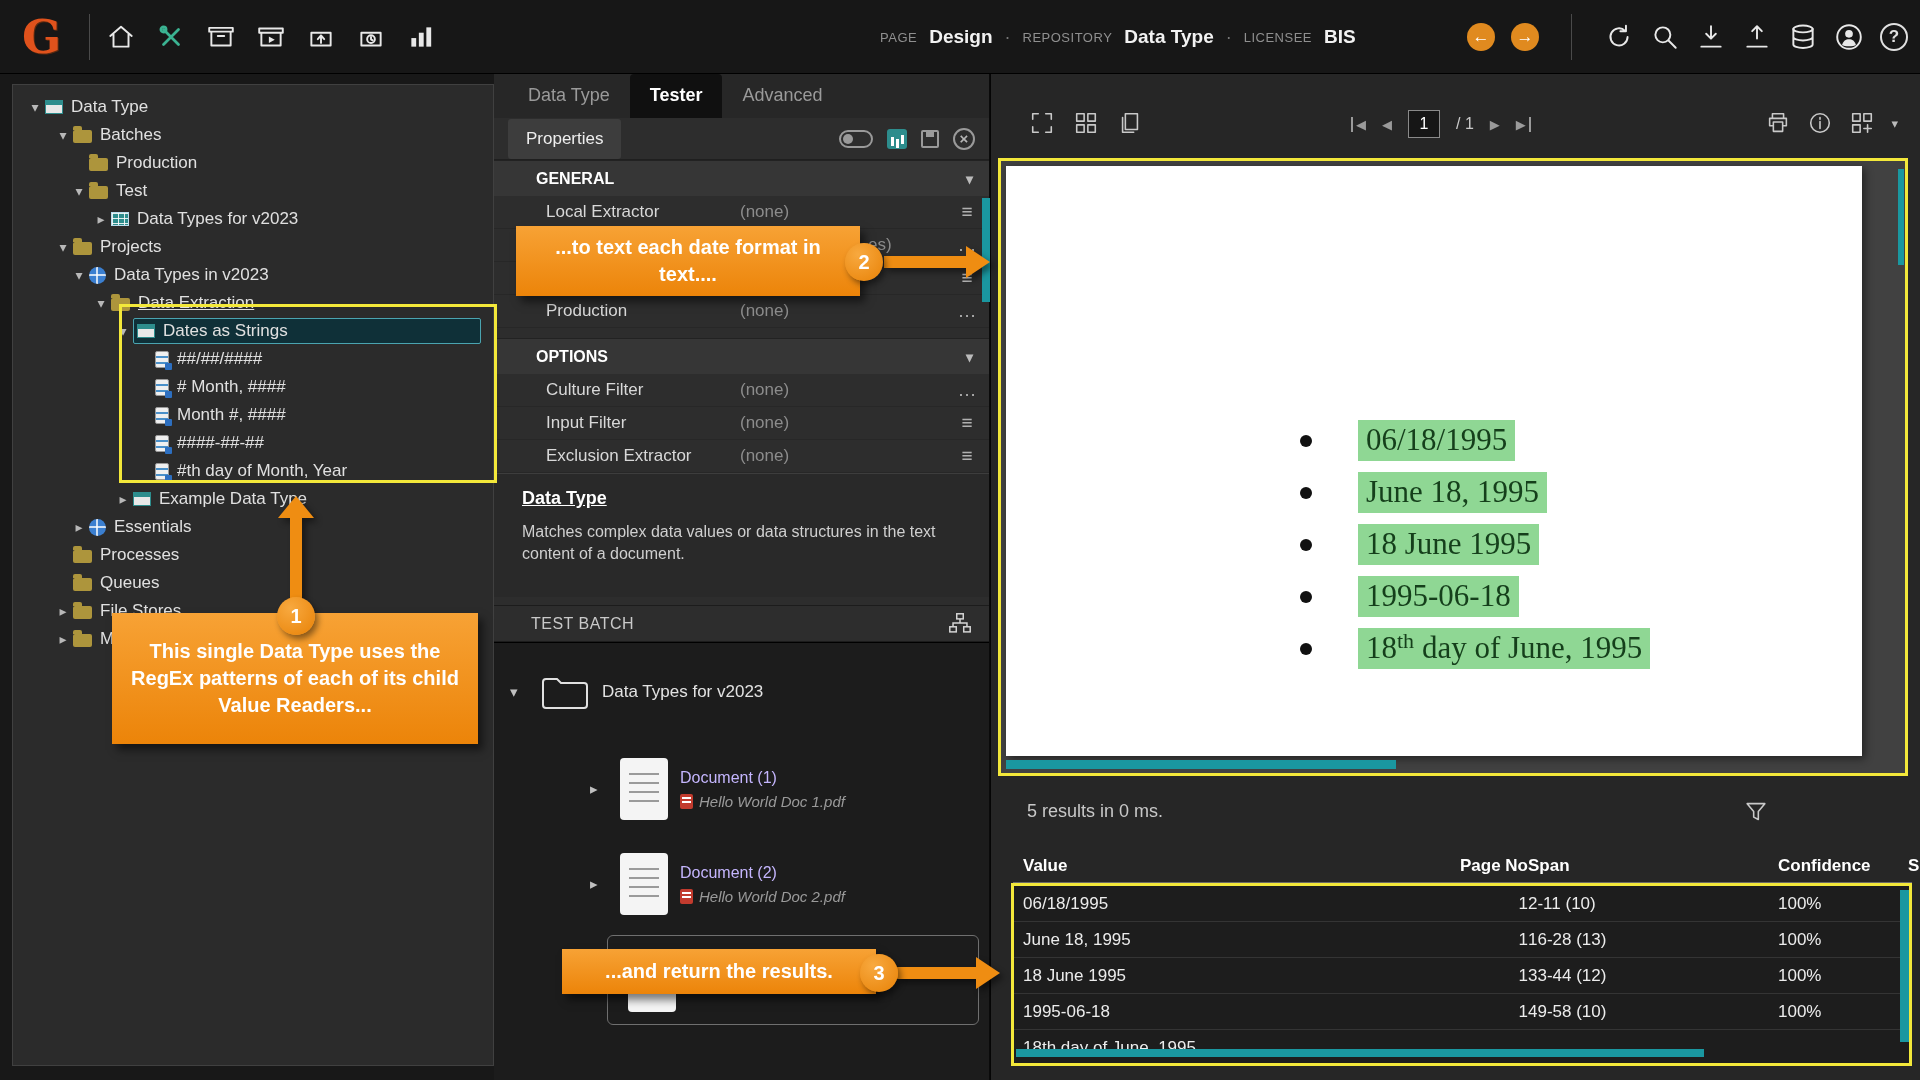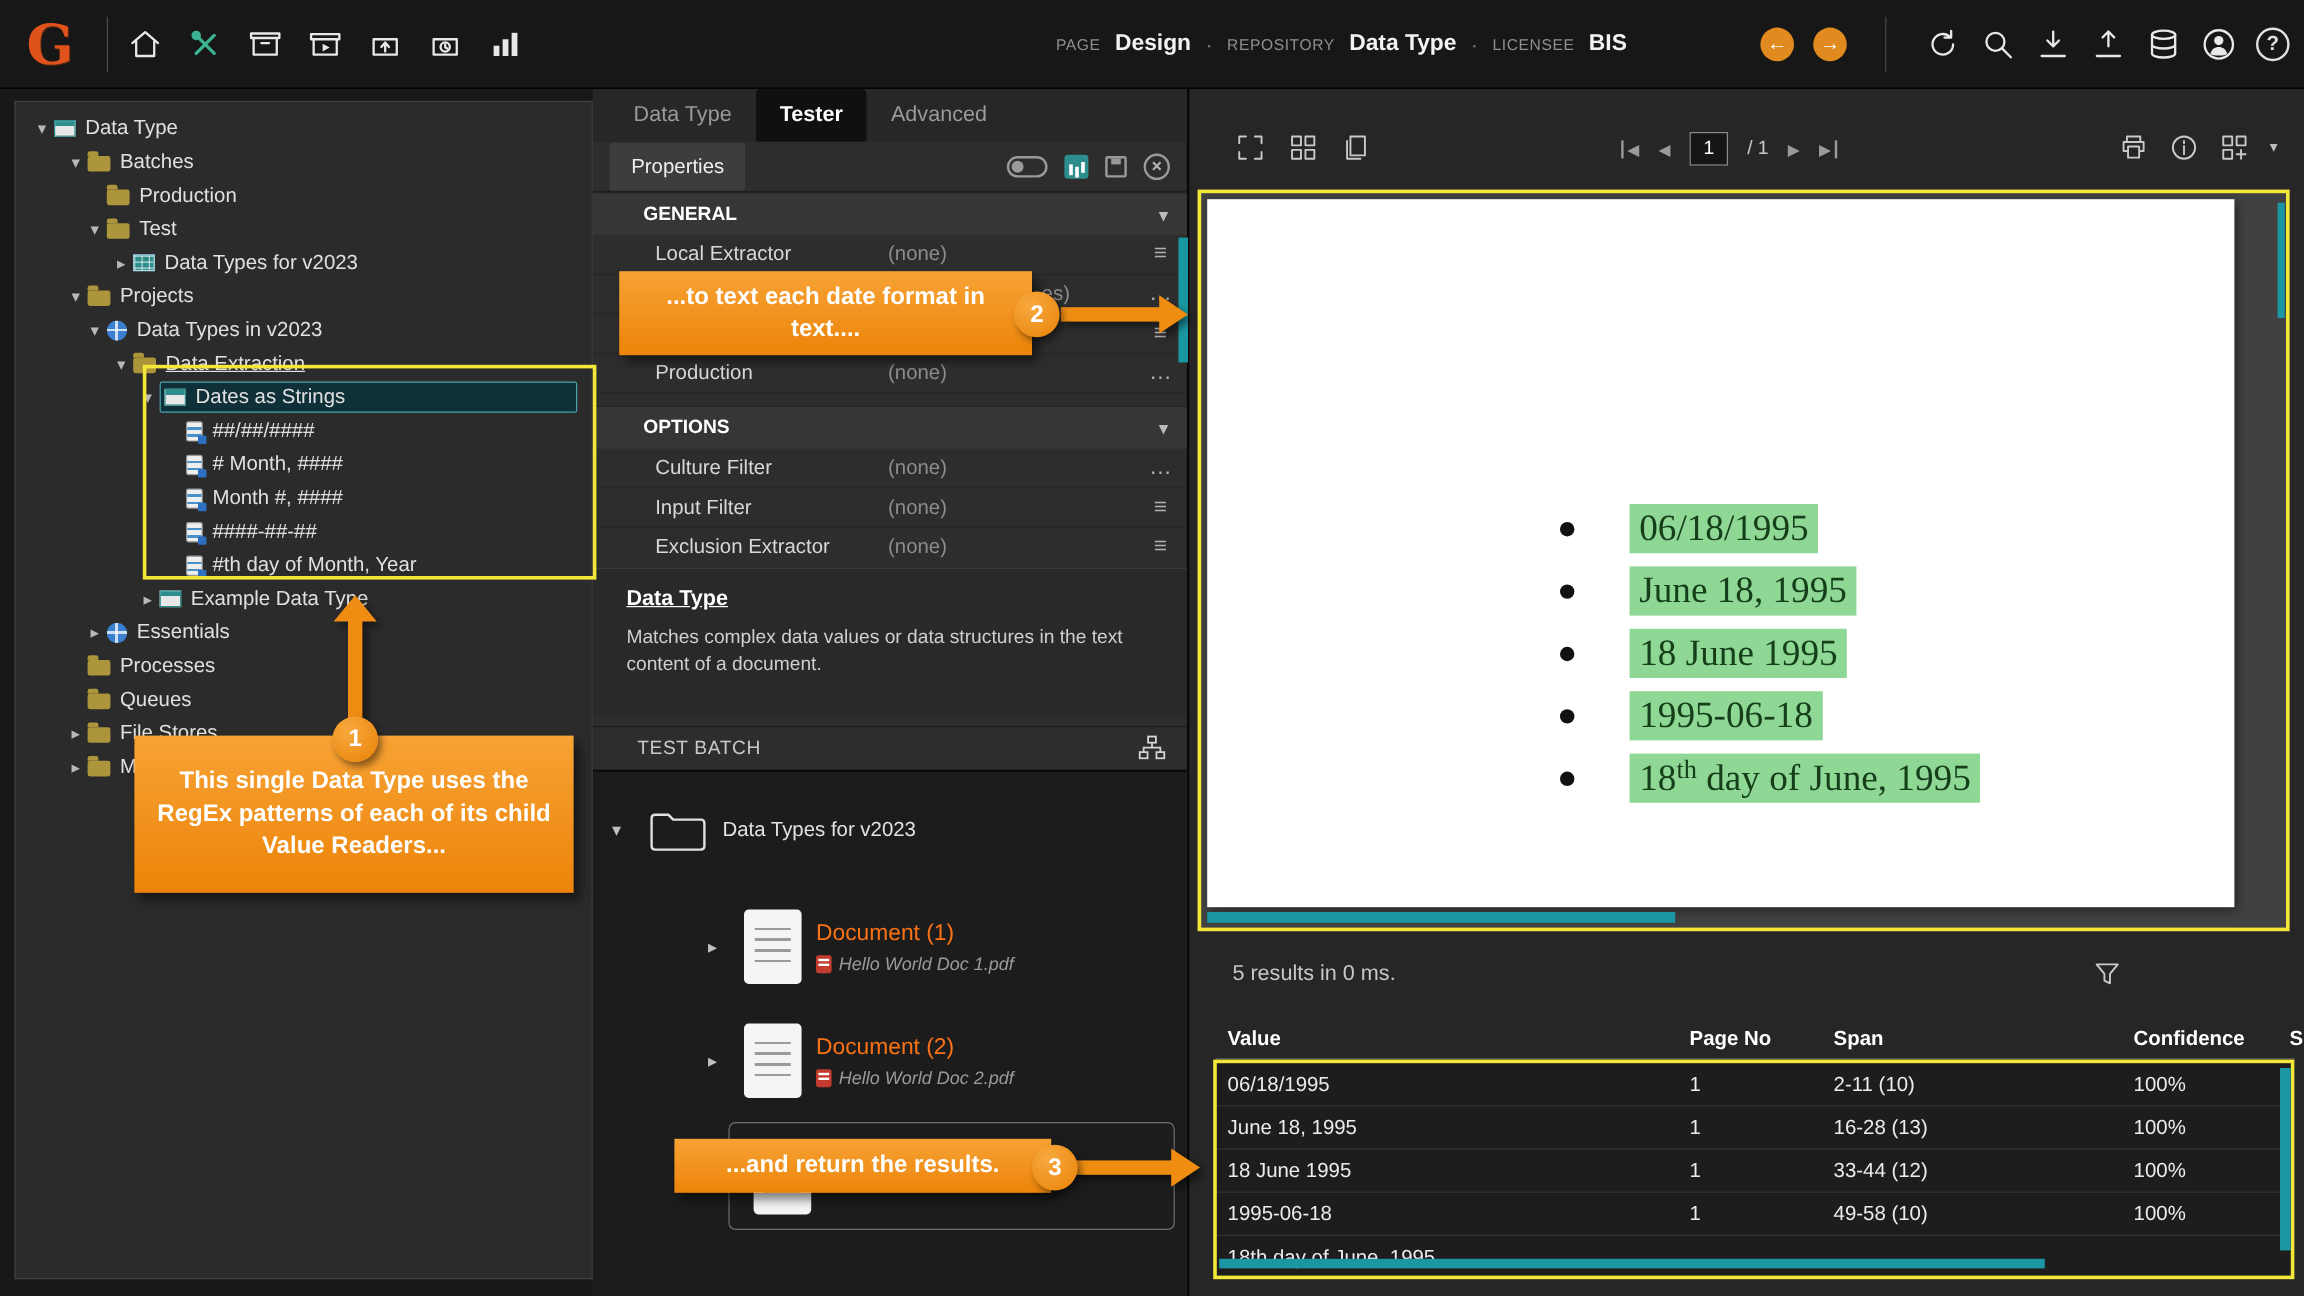--- a/index.html
+++ b/index.html
@@ -79,21 +79,21 @@
   .tbhdr svg { margin-left:auto; width:26px; height:26px; stroke:#d5d5d5; fill:none; stroke-width:1.6; }
   .tbcontent { position:relative; height:438px; background:#1c1c1c; border-top:1px solid #000; }
   .tbf { position:absolute; top:30px; left:16px; display:flex; align-items:center; gap:12px; font-size:17px; color:#e2e2e2; }
   .tbexp { color:#c0c0c0; font-size:15px; width:18px; }
   .tbexp.down::before{content:"▾";} .tbexp.right::before{content:"▸";}
   .bigfolder { width:50px; height:38px; }
   .bigfolder svg { width:50px; height:38px; stroke:#e0e0e0; fill:none; stroke-width:2; }
   .tbdoc { position:absolute; left:96px; display:flex; align-items:center; gap:12px; }
   .bigpage { width:48px; height:62px; background:#f4f4f4; border-radius:4px; position:relative; flex:none; }
   .bigpage::after { content:""; position:absolute; left:9px; top:15px; width:30px; height:32px; background:repeating-linear-gradient(#9a9a9a 0 2px,transparent 2px 9px); }
-  .doctitle { font-size:19px; color:#f97316; }
+  .doctitle { font-size:16px; color:#c4b5fd; }
   .fileline { display:flex; align-items:center; gap:6px; margin-top:6px; }
   .pdficon { width:13px; height:15px; background:#c23b2e; border-radius:2px; position:relative; flex:none; }
   .pdficon::after { content:""; position:absolute; left:2px; top:3px; width:9px; height:2px; background:#fff; box-shadow:0 4px 0 #fff; }
   .filename { font-size:15px; font-style:italic; color:#9a9a9a; }
   .doc3box { position:absolute; left:113px; top:292px; width:372px; height:90px; border:1px solid #6f6f6f; border-radius:6px; }
 
   
   .rightpanel { position:absolute; left:990px; top:74px; width:930px; height:1006px; background:#262626; border-left:1px solid #050505; overflow:hidden; z-index:5; }
   .vtleft { position:absolute; left:38px; top:36px; display:flex; gap:18px; }
   svg.vic { width:26px; height:26px; stroke:#c9c9c9; fill:none; stroke-width:1.7; stroke-linecap:round; stroke-linejoin:round; }
@@ -112,21 +112,21 @@
   .vvscroll { position:absolute; right:1px; top:8px; width:6px; height:96px; background:#1a97a0; }
   .blist { position:absolute; left:294px; top:258px; display:flex; flex-direction:column; gap:19px; }
   .brow { display:flex; align-items:center; gap:46px; height:33px; }
   .bdot { width:12px; height:12px; border-radius:50%; background:#111; flex:none; }
   .hl { background:#8fd794; padding:0 8px 3px; font-family:"Liberation Serif",serif; font-size:31px; color:#153f1b; white-space:nowrap; }
   .hl .sup { font-size:22px; vertical-align:10px; }
   .statusrow { position:absolute; left:0; top:719px; width:810px; height:40px; }
   .statustext { position:absolute; left:36px; top:8px; font-size:18px; color:#c8c8c8; }
   .statusfunnel { position:absolute; right:32px; top:6px; }
   .thead { position:absolute; top:782px; left:32px; display:flex; font-weight:bold; font-size:17px; color:#fff; }
-  .c-val{width:385px;flex:none;} .c-pg{width:120px;flex:none;} .c-sp{width:250px;flex:none;} .c-cf{width:130px;flex:none;} .c-ex{flex:none;}
+  .c-val{width:385px;flex:none;} .c-pg{width:120px;flex:none;text-align:right;} .c-sp{width:250px;flex:none;} .c-cf{width:130px;flex:none;} .c-ex{flex:none;}
   .thline { position:absolute; top:808px; left:22px; width:899px; border-top:1px solid #6a6a6a; }
   .tablebox { position:absolute; left:20px; top:809px; width:901px; height:183px; border:3px solid #f3e83a; background:#1d1d1d; overflow:hidden; }
   .rrow { height:36px; display:flex; align-items:center; font-size:17px; color:#ececec; border-bottom:1px solid #343434; padding-left:9px; }
   .tbl-hscroll { position:absolute; left:2px; top:163px; width:688px; height:8px; background:#1a97a0; z-index:3; }
   .tbl-vscroll { position:absolute; right:0; top:4px; width:9px; height:152px; background:#1a97a0; z-index:3; }
 
   
   .midscroll { position:absolute; left:982px; top:198px; width:8px; height:104px; background:#1a97a0; z-index:20; }
 
   

